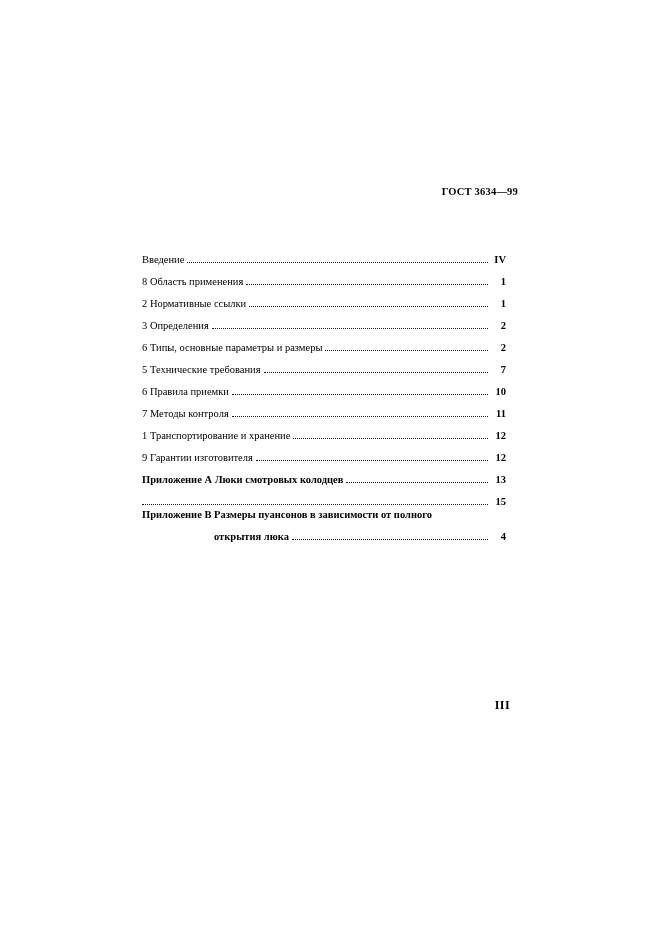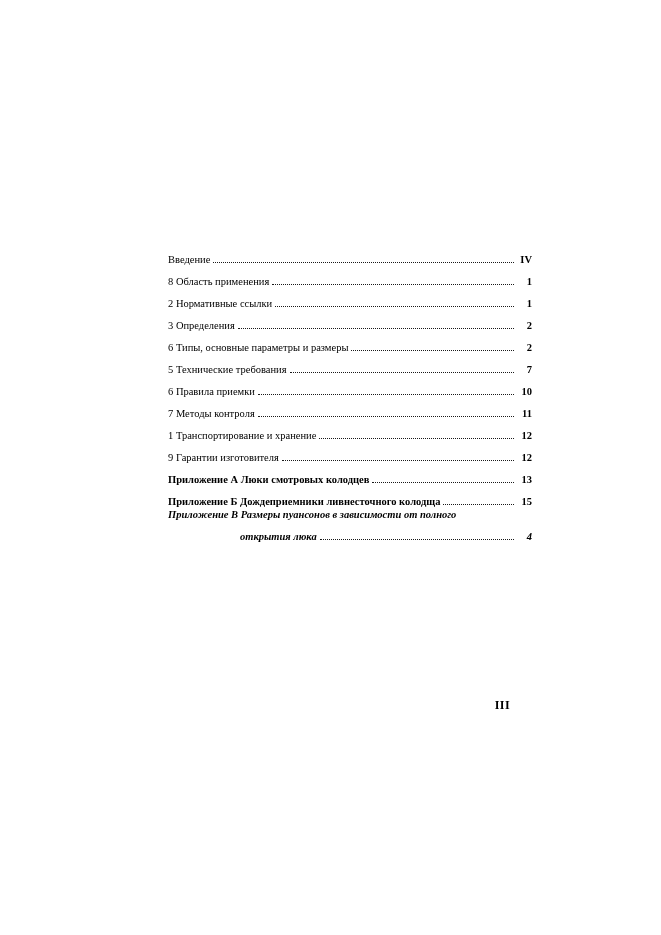--- a/index.html
+++ b/index.html
@@ -64,28 +64,26 @@
   }
 
   .toc-entry {
     display: flex;
     align-items: flex-end;
     width: 100%;
     height: 22px;
     font-size: 10.5px;
     line-height: 13px;
     white-space: nowrap;
-    margin-left: 26px;
   }
   .toc-entry.wrapped {
     height: 36px;
     flex-wrap: wrap;
     align-items: center;
     align-content: flex-start;
-    font-style: italic;
   }
 
   .entry-label {
     flex: 0 0 auto;
     padding-right: 3px;
   }
   .entry-label.bold {
     font-weight: bold;
   }
 
@@ -141,20 +139,21 @@
     font-size: 12px;
     font-weight: bold;
     letter-spacing: 0.4px;
   }
 </style>
 </head>
 <body>
 
 <div class="page">
 
+  <div class="doc-header">ГОСТ 3634—99</div>
 
 
   <div class="toc">
       <div class="toc-entry">
         <span class="entry-label">Введение</span>
         <span class="entry-leader"></span>
         <span class="entry-page">IV</span>
       </div>
       <div class="toc-entry">
         <span class="entry-label">8 Область применения</span>
@@ -200,21 +199,20 @@
         <span class="entry-label">9 Гарантии изготовителя</span>
         <span class="entry-leader"></span>
         <span class="entry-page">12</span>
       </div>
       <div class="toc-entry">
         <span class="entry-label bold">Приложение А Люки смотровых колодцев</span>
         <span class="entry-leader"></span>
         <span class="entry-page">13</span>
       </div>
       <div class="toc-entry">
-        <span class="entry-label bold">Приложение Б Дождеприемники ливнесточного колодща</span>
         <span class="entry-leader"></span>
         <span class="entry-page">15</span>
       </div>
       <div class="toc-entry wrapped">
         <span class="entry-label bold">Приложение В Размеры пуансонов в зависимости от полного</span>
         <span class="entry-line2">
           <span class="entry-line2-indent"></span>
           <span class="entry-line2-text">открытия люка</span>
           <span class="entry-leader"></span>
           <span class="entry-page">4</span>

